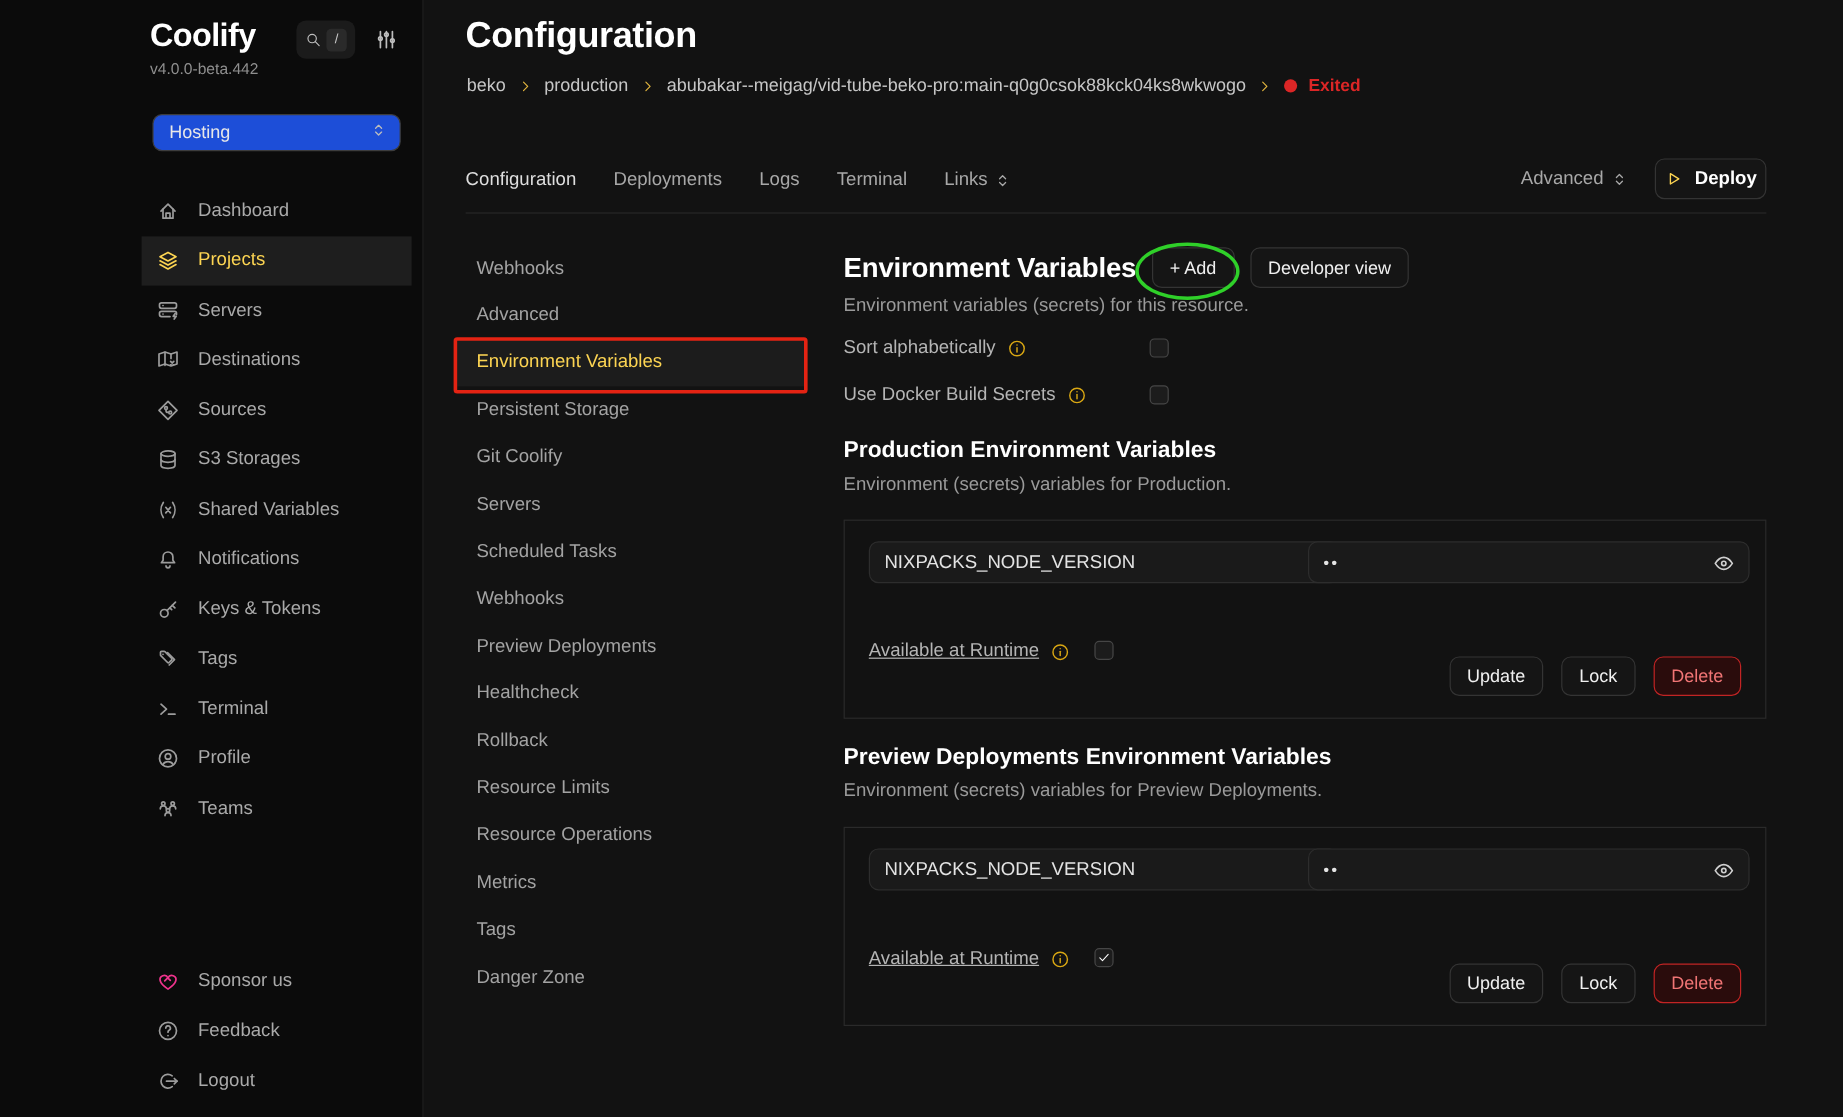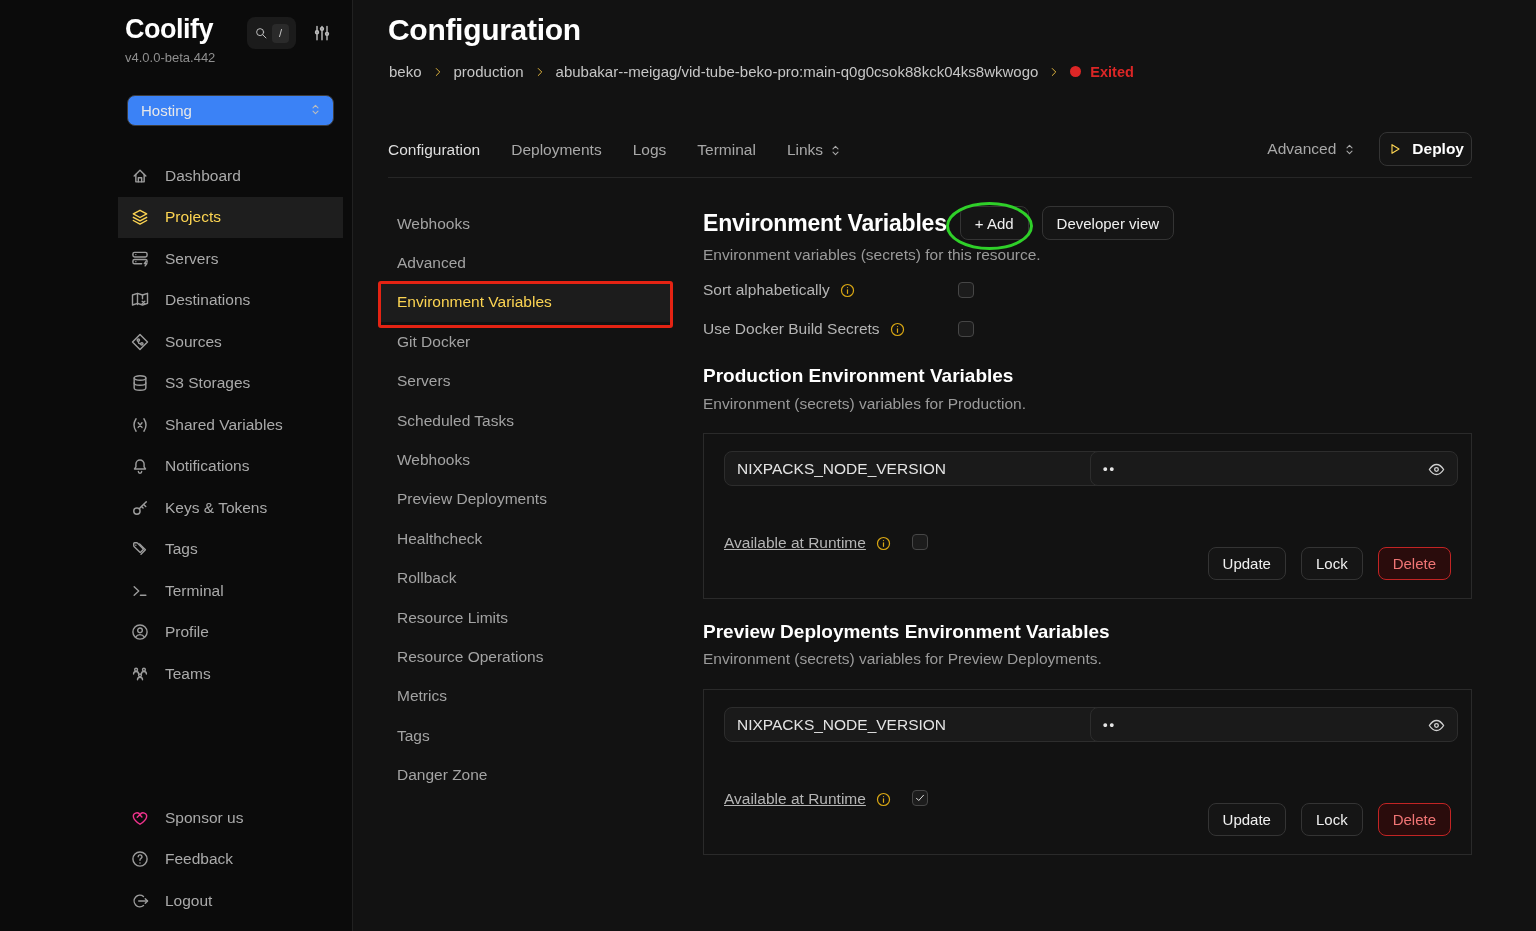--- a/index.html
+++ b/index.html
@@ -9,21 +9,21 @@
 
   
   .sidebar { position:absolute; left:0; top:0; width:353px; height:931px; background:#0b0b0b; border-right:1px solid #212121; }
   .logo { position:absolute; left:125px; top:14px; font-size:27px; font-weight:bold; color:#fff; letter-spacing:-0.5px; }
   .version { position:absolute; left:125px; top:50px; font-size:13px; color:#8f8f8f; }
   .search-pill { position:absolute; left:247px; top:17px; width:49px; height:32px; background:#1b1b1b; border-radius:8px; display:flex; align-items:center; justify-content:center; gap:4px; cursor:pointer; }
   .search-pill svg { width:14px; height:14px; stroke:#bdbdbd; }
   .slash-key { width:17px; height:19px; background:#2a2a2a; border-radius:4px; color:#c9c9c9; font-size:11px; display:flex; align-items:center; justify-content:center; }
   .sliders-btn { position:absolute; left:312px; top:23px; width:22px; height:22px; }
   .sliders-btn svg { width:20px; height:20px; stroke:#bdbdbd; }
-  .team-select { position:absolute; left:127px; top:95px; width:207px; height:31px; background:#3b82f6; border:1px solid #3d3d3d; border-radius:8px; display:flex; align-items:center; padding:0 10px 0 13px; color:#e8e8e8; font-size:15px; cursor:pointer; }
+  .team-select { position:absolute; left:127px; top:95px; width:207px; height:31px; background:#1d4ed8; border:1px solid #3d3d3d; border-radius:8px; display:flex; align-items:center; padding:0 10px 0 13px; color:#e8e8e8; font-size:15px; cursor:pointer; }
   .team-select .sel-caret { margin-left:auto; }
   .sel-caret svg { width:15px; height:15px; stroke:#bdbdbd; }
 
   .nav { position:absolute; left:118px; top:155px; width:225px; display:flex; flex-direction:column; }
   .nav.footer { top:797px; }
   .nav-item { height:41.5px; display:flex; align-items:center; gap:15px; padding-left:12px; color:#aaaaaa; font-size:15.5px; cursor:pointer; }
   .nav-item svg { width:20px; height:20px; stroke:#9c9c9c; flex:none; }
   .nav-item.active { background:#1e1e1e; color:#fcd452; }
   .nav-item.active svg { stroke:#fcd452; }
   .nav-item.sponsor svg { stroke:#f0338d; }
@@ -302,21 +302,22 @@
         </svg>
       <span>Deploy</span>
     </button>
   </div>
   <div class="tab-divider"></div>
 
   <div class="subnav">
     <div class="subnav-item">Webhooks</div>
     <div class="subnav-item">Advanced</div>
     <div class="subnav-item active">Environment Variables</div>
-    <div class="subnav-item">Git Docker</div>
+    <div class="subnav-item">Persistent Storage</div>
+    <div class="subnav-item">Git Coolify</div>
     <div class="subnav-item">Servers</div>
     <div class="subnav-item">Scheduled Tasks</div>
     <div class="subnav-item">Webhooks</div>
     <div class="subnav-item">Preview Deployments</div>
     <div class="subnav-item">Healthcheck</div>
     <div class="subnav-item">Rollback</div>
     <div class="subnav-item">Resource Limits</div>
     <div class="subnav-item">Resource Operations</div>
     <div class="subnav-item">Metrics</div>
     <div class="subnav-item">Tags</div>

